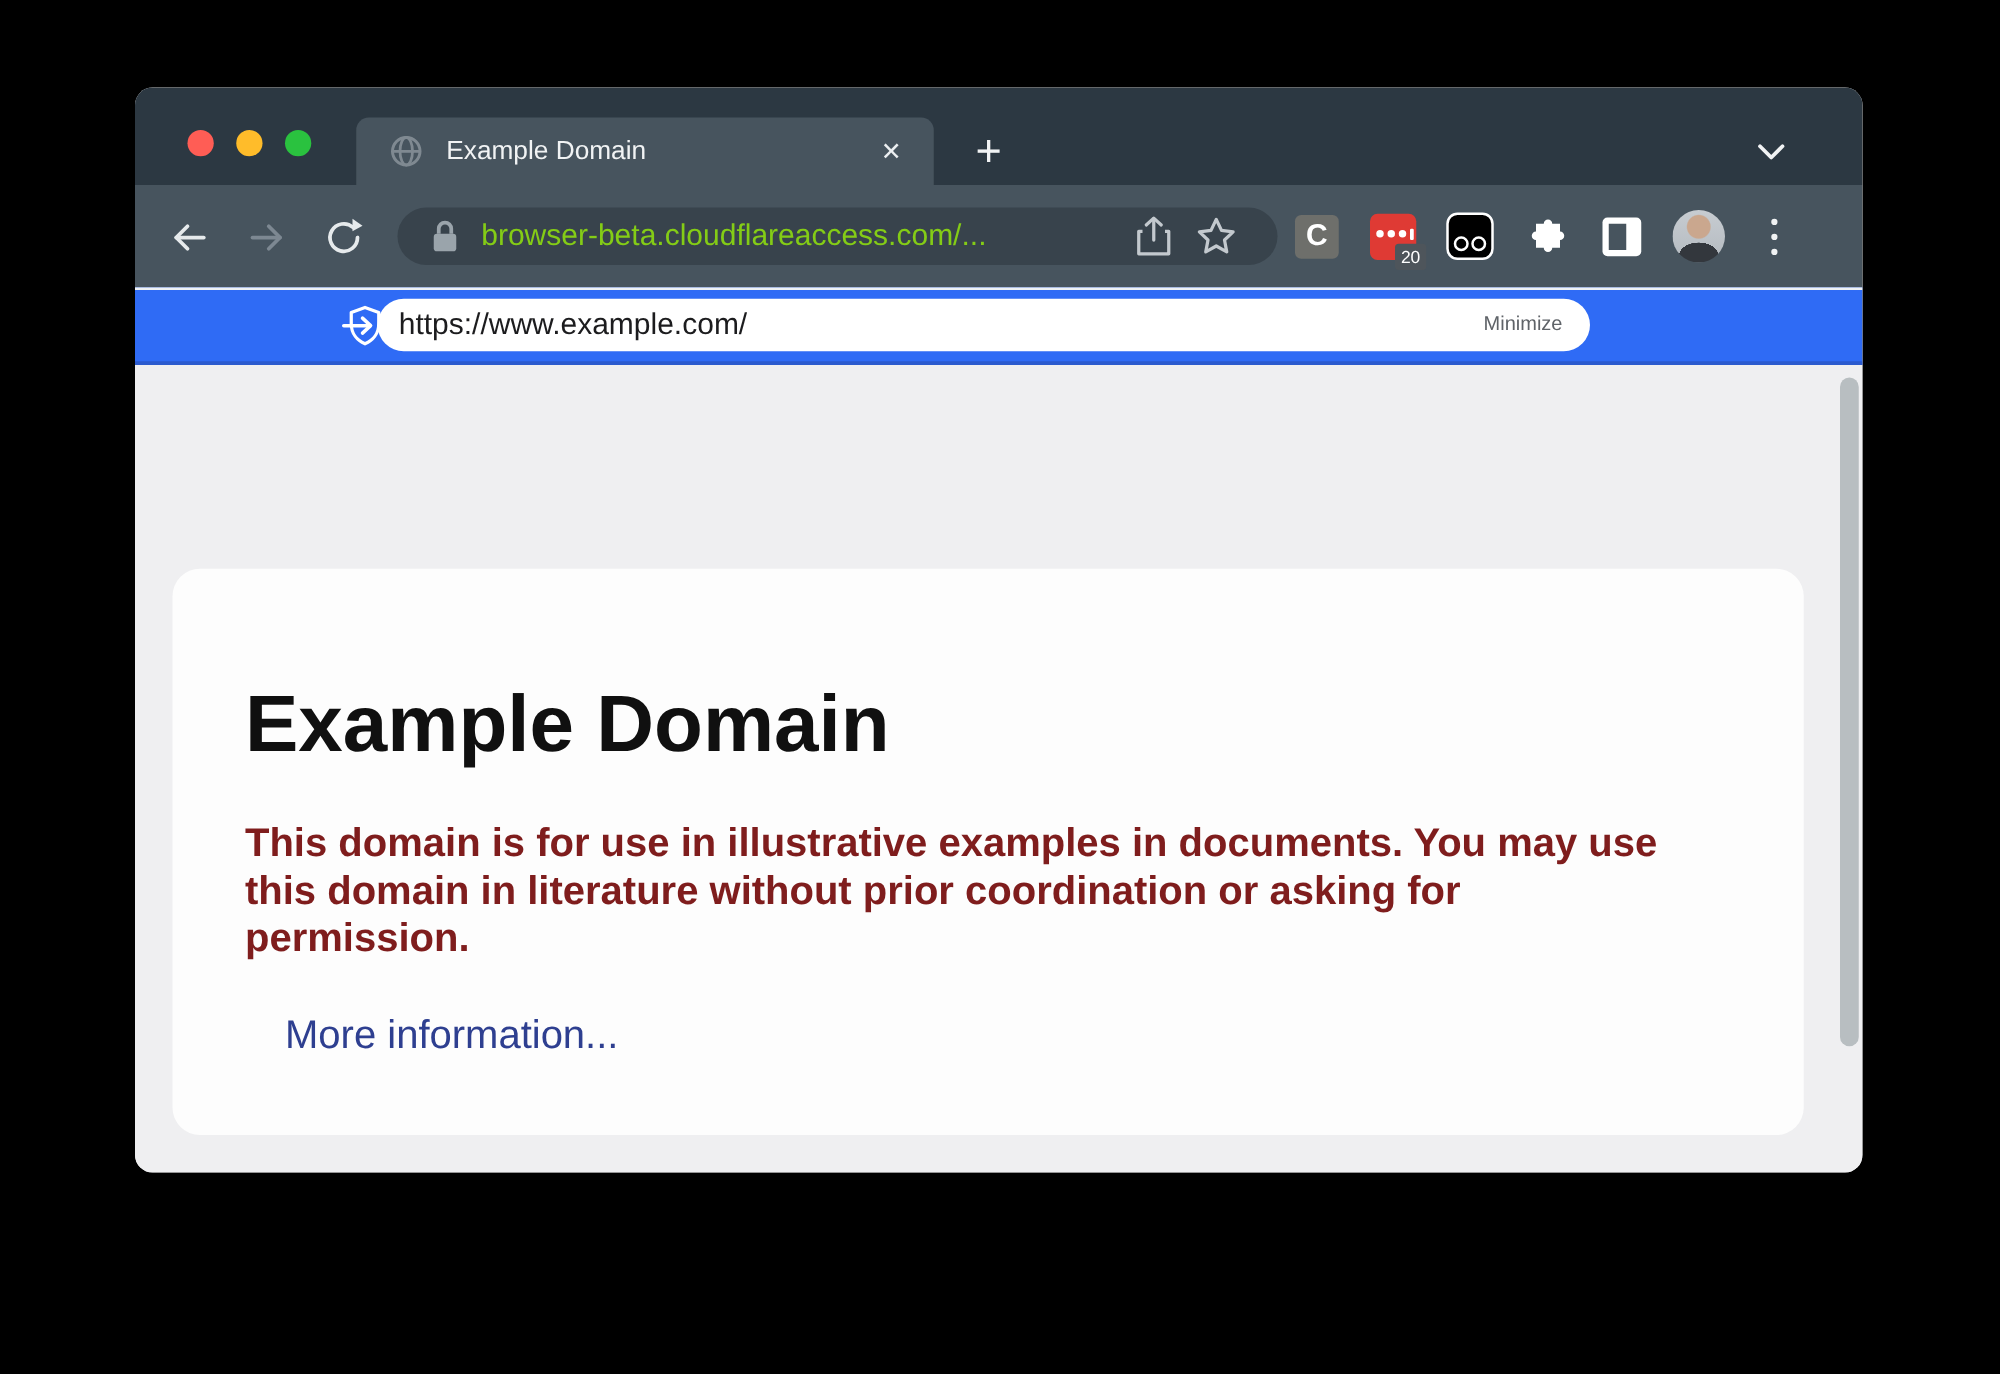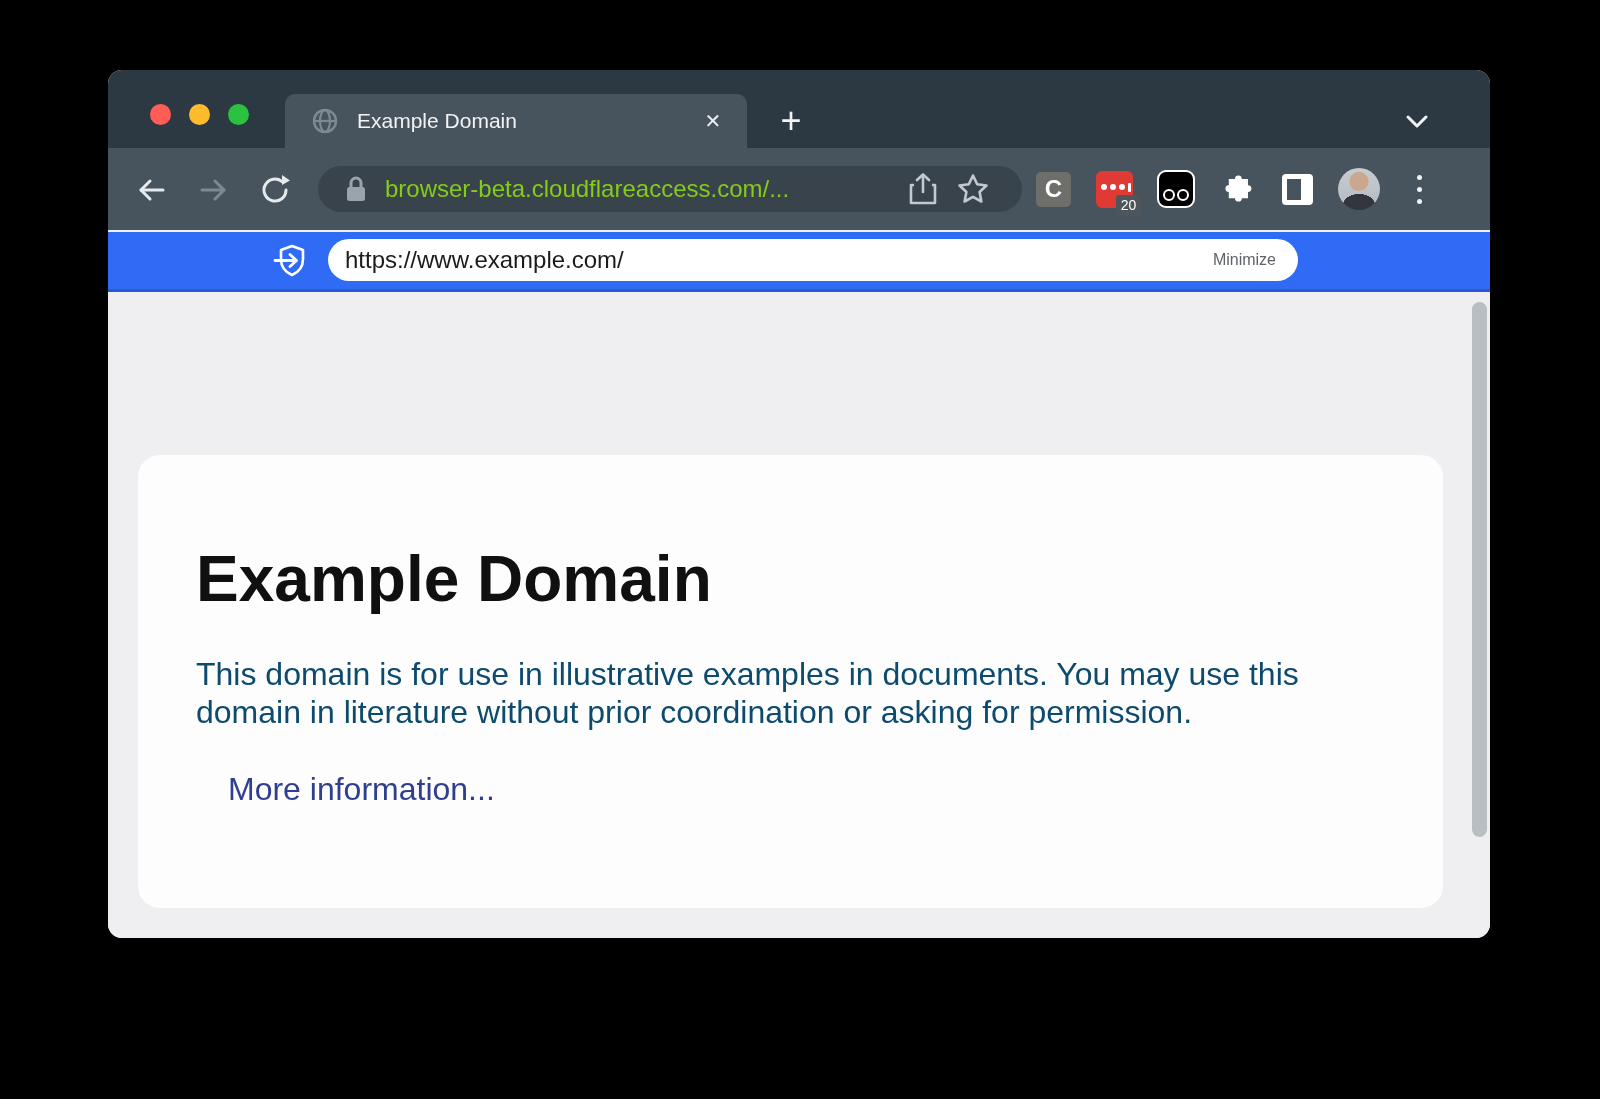--- a/index.html
+++ b/index.html
@@ -77,32 +77,32 @@
       radial-gradient(ellipse 16px 11px at 50% 88%, #33373d 0 99%, rgba(0,0,0,0) 100%),
       linear-gradient(180deg, #c7ccd1 0%, #b4bac0 100%); }
 
   .menu-dots { display: flex; flex-direction: column; gap: 7px; }
   .menu-dots i { width: 5px; height: 5px; border-radius: 50%; background: #f1f3f4; }
 
   
   .isobar { position: relative; height: 62px; background: #2f6bf5; flex: 0 0 auto;
     border-top: 2px solid #eef1f4; border-bottom: 3px solid #2b5ace; }
   .iso-shield { position: absolute; left: 163px; top: 11px; }
-  .iso-pill { position: absolute; left: 220px; top: 7px; width: 970px; height: 42px;
+  .iso-pill { position: absolute; left: 194px; top: 7px; width: 970px; height: 42px;
     background: #fff; border-radius: 21px; display: flex; align-items: center; }
   .iso-url { flex: 1; border: none; outline: none; background: transparent; margin-left: 17px;
     font-size: 24px; color: #1c1c1e; font-family: "Liberation Sans", sans-serif; }
   .iso-min { margin-right: 22px; color: #5f6368; font-size: 16px; white-space: nowrap; }
 
   
   .content { position: relative; flex: 1; background: #efeff1; }
   .card { position: absolute; left: 30px; top: 163px; width: 1305px; height: 453px;
     background: #fdfdfd; border-radius: 22px; padding: 88px 60px 0 58px; }
   .page-h1 { font-size: 64px; font-weight: 700; color: #101010; letter-spacing: 0; line-height: 1.15; }
-  .page-p { margin-top: 38px; font-size: 32px; line-height: 38px; color: #0c4a6e; max-width: 1148px; }
+  .page-p { margin-top: 38px; font-size: 32px; line-height: 38px; color: #7f1d1d; max-width: 1148px; font-weight: bold; }
   .page-link { display: inline-block; margin-top: 40px; font-size: 32px; color: #2e3f90;
     text-decoration: none; margin-left: 32px; }
 
   .scroll-thumb { position: absolute; left: 1364px; top: 10px; width: 15px; height: 535px;
     background: #b8bec1; border-radius: 8px; }
 
   svg { display: block; }
 </style>
 </head>
 <body>

